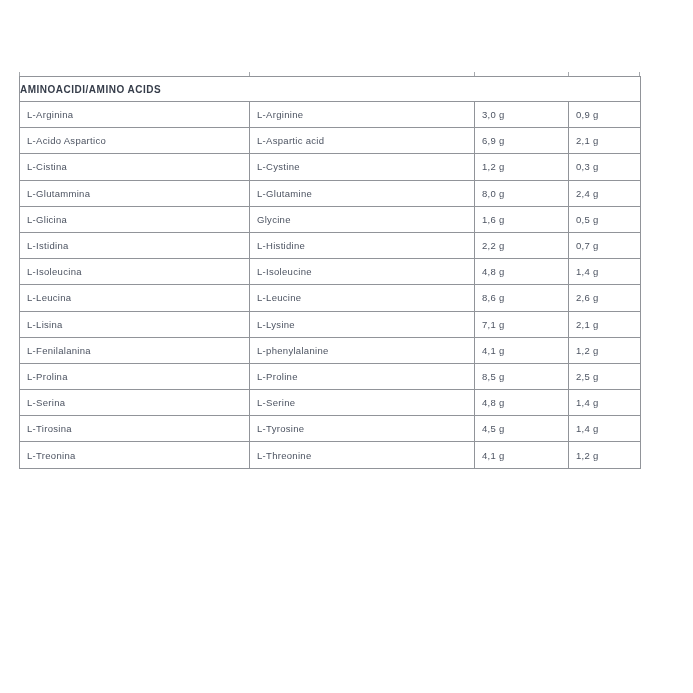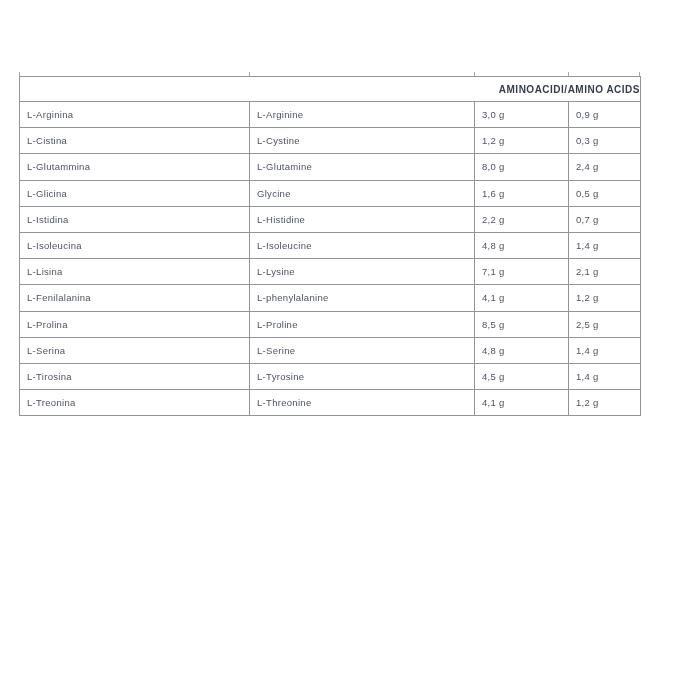--- a/index.html
+++ b/index.html
@@ -32,21 +32,21 @@
     background: #ffffff;
     overflow: hidden;
     white-space: nowrap;
   }
   table.amino th {
     height: 24px;
     font-size: 10px;
     font-weight: bold;
     letter-spacing: 0.5px;
     color: #363d4a;
-    text-align: right;
+    text-align: left;
     vertical-align: middle;
     padding: 0;
   }
   table.amino td {
     height: 25.2px;
     font-size: 9.5px;
     font-weight: normal;
     letter-spacing: 0.3px;
     color: #4c5361;
     text-align: left;
@@ -93,20 +93,26 @@
       <tbody>
 
 
           <tr>
             <td>L-Arginina</td>
             <td>L-Arginine</td>
             <td>3,0 g</td>
             <td>0,9 g</td>
           </tr>
 
+          <tr>
+            <td>L-Acido Aspartico</td>
+            <td>L-Aspartic acid</td>
+            <td>6,9 g</td>
+            <td>2,1 g</td>
+          </tr>
 
           <tr>
             <td>L-Cistina</td>
             <td>L-Cystine</td>
             <td>1,2 g</td>
             <td>0,3 g</td>
           </tr>
 
           <tr>
             <td>L-Glutammina</td>
@@ -129,20 +135,26 @@
             <td>0,7 g</td>
           </tr>
 
           <tr>
             <td>L-Isoleucina</td>
             <td>L-Isoleucine</td>
             <td>4,8 g</td>
             <td>1,4 g</td>
           </tr>
 
+          <tr>
+            <td>L-Leucina</td>
+            <td>L-Leucine</td>
+            <td>8,6 g</td>
+            <td>2,6 g</td>
+          </tr>
 
           <tr>
             <td>L-Lisina</td>
             <td>L-Lysine</td>
             <td>7,1 g</td>
             <td>2,1 g</td>
           </tr>
 
 
           <tr>

